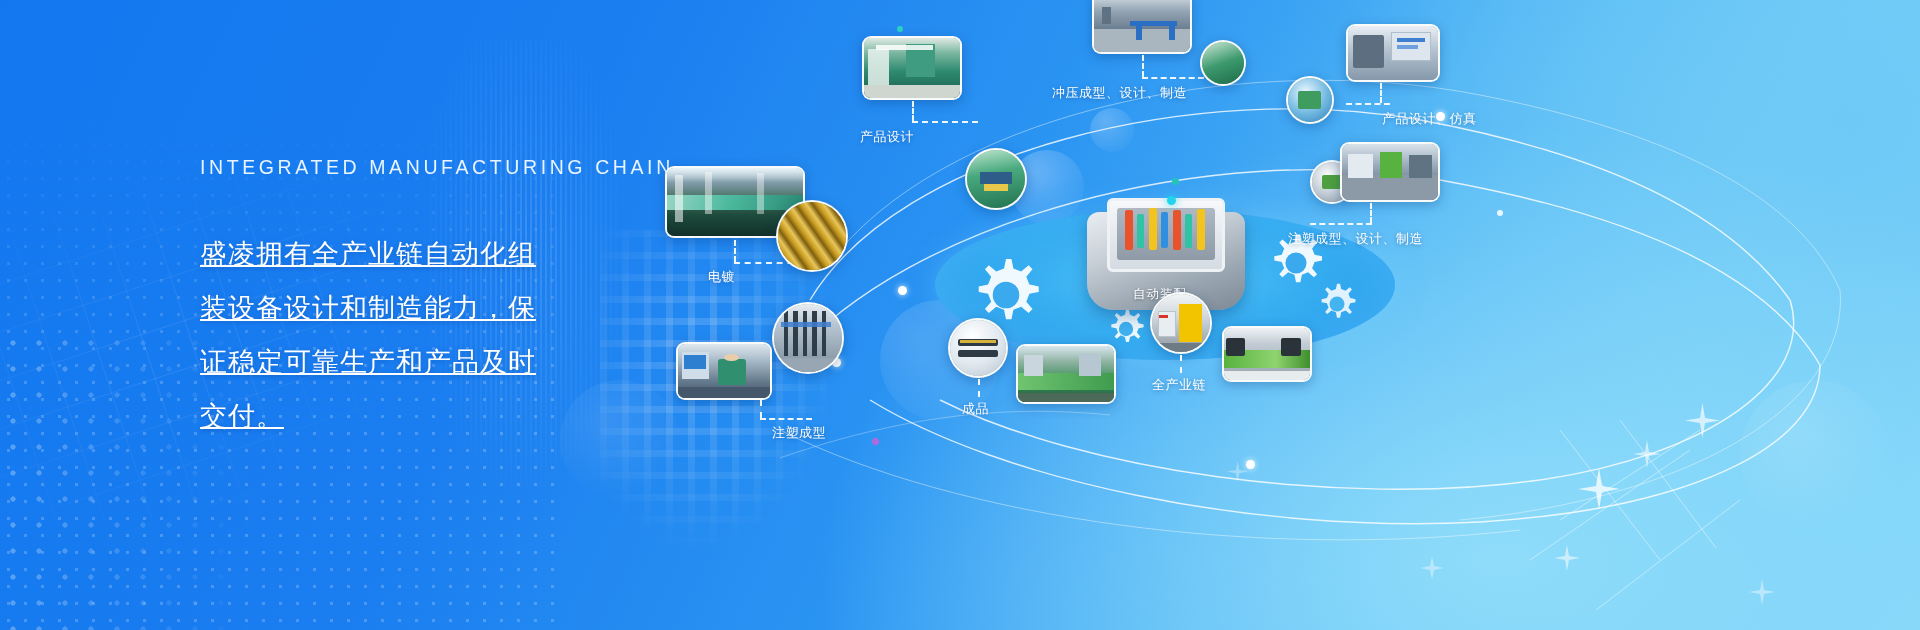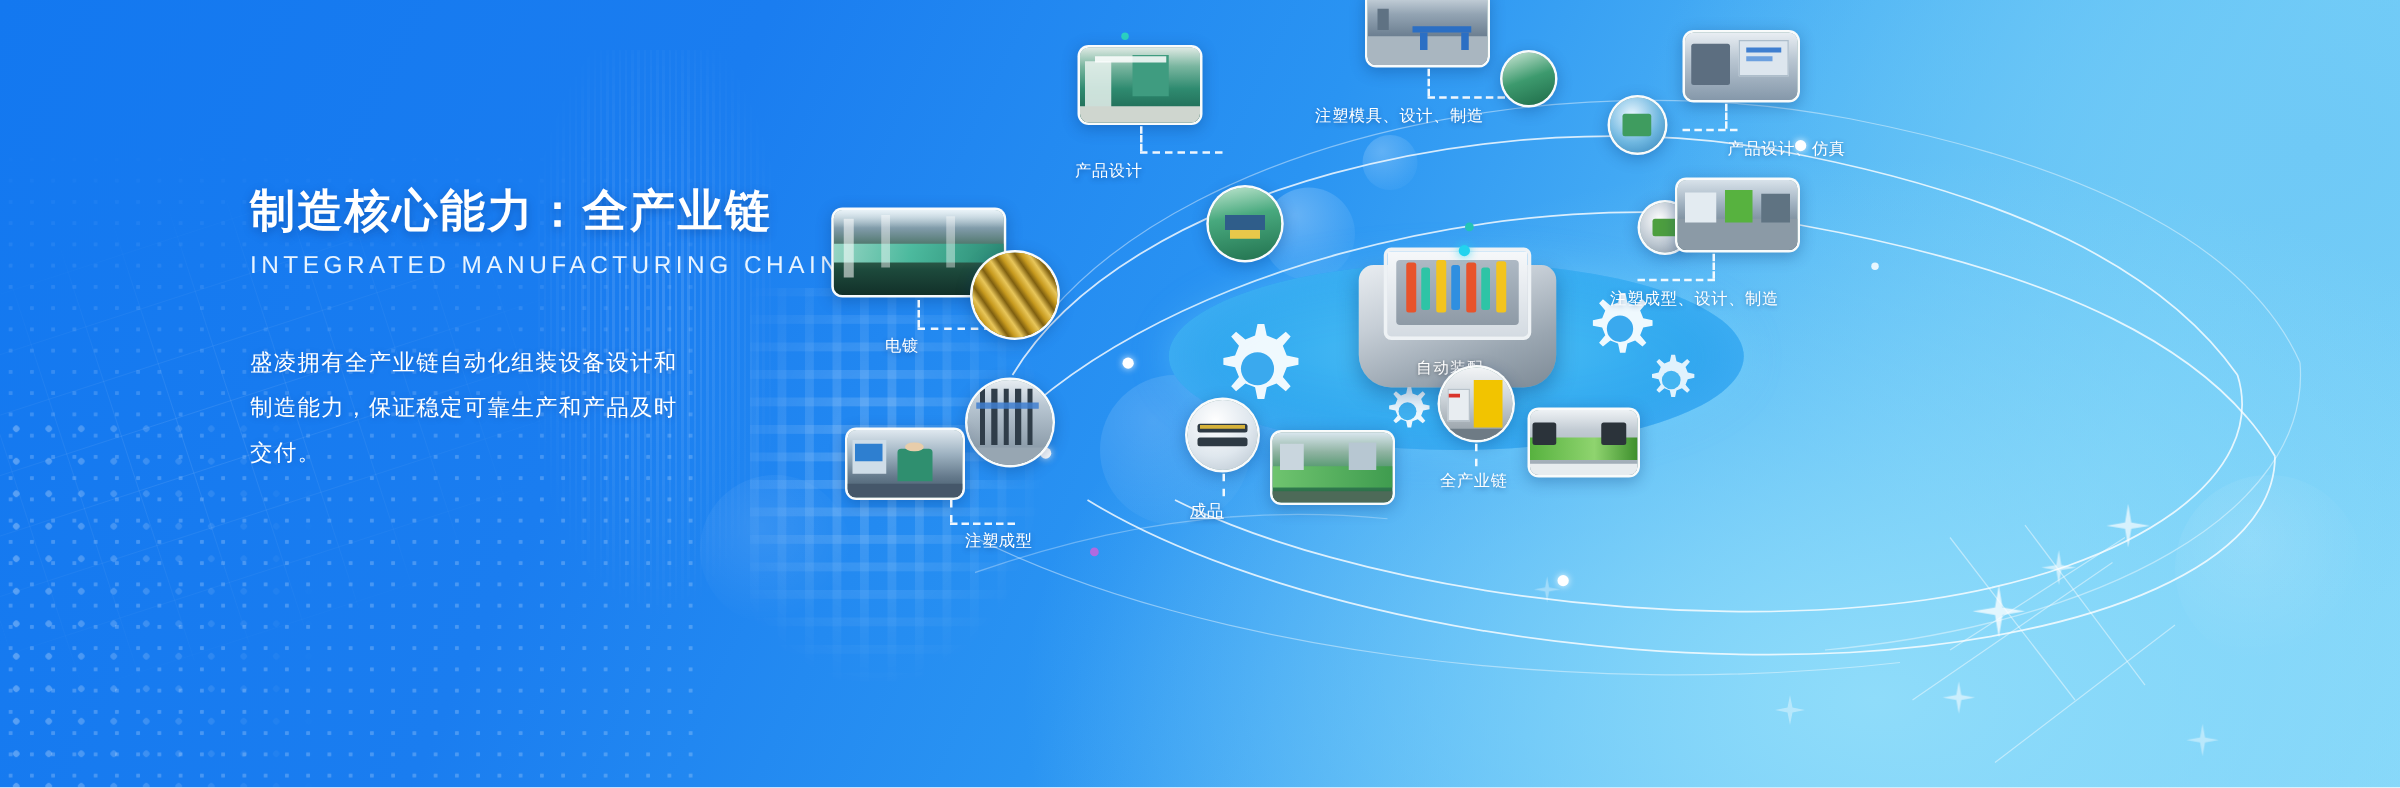--- a/index.html
+++ b/index.html
@@ -77,24 +77,25 @@
     letter-spacing: 2px; line-height: 1.25;
     text-shadow: 0 2px 8px rgba(0,40,110,0.35);
   }
   .subhead {
     margin-top: 10px;
     font-size: 19.5px; color: #e8f4ff; font-weight: 400;
     letter-spacing: 3.6px;
   }
   .paragraph {
     margin-top: 48px;
-    font-size: 18px; color: #ffffff;
+    font-size: 27px; color: #ffffff;
     line-height: 2.0; letter-spacing: 1px;
     max-width: 360px;
     text-shadow: 0 1px 5px rgba(0,40,110,0.25);
+    text-decoration: underline;
   }
 
   
   .diagram { position: absolute; left: 780px; top: 0; width: 1140px; height: 630px; }
   .diagram svg.orbits { position: absolute; inset: 0; width: 100%; height: 100%; }
 
   .thumb {
     position: absolute;
     border: 2.5px solid rgba(255,255,255,0.95);
     box-shadow: 0 3px 12px rgba(0,45,110,0.30);
@@ -163,21 +164,20 @@
       <path d="M1645 452 l2 -12 l2 12 l12 2 l-12 2 l-2 12 l-2 -12 l-12 -2 z" opacity=".7"></path>
       <path d="M1700 418 l2.5 -15 l2.5 15 l15 2.5 l-15 2.5 l-2.5 15 l-2.5 -15 l-15 -2.5 z" opacity=".8"></path>
       <path d="M1565 556 l2 -11 l2 11 l11 2 l-11 2 l-2 11 l-2 -11 l-11 -2 z" opacity=".65"></path>
       <path d="M1760 590 l2 -11 l2 11 l11 2 l-11 2 l-2 11 l-2 -11 l-11 -2 z" opacity=".5"></path>
       <path d="M1430 566 l2 -10 l2 10 l10 2 l-10 2 l-2 10 l-2 -10 l-10 -2 z" opacity=".45"></path>
       <path d="M1236 470 l1.6 -9 l1.6 9 l9 1.6 l-9 1.6 l-1.6 9 l-1.6 -9 l-9 -1.6 z" opacity=".4"></path>
     </g>
   </svg>
 
   <div class="text-col">
-    <div class="headline">制造核心能力：全产业链</div>
     <div class="subhead">INTEGRATED MANUFACTURING CHAIN</div>
     <div class="paragraph">盛凌拥有全产业链自动化组装设备设计和制造能力，保证稳定可靠生产和产品及时交付。</div>
   </div>
 
   <div class="diagram">
 
     <svg class="orbits" viewBox="0 0 1140 630" preserveAspectRatio="none">
       <g fill="none" stroke="rgba(255,255,255,0.80)" stroke-width="1.4">
         <path d="M30 300 C 120 150, 420 80, 640 120 C 830 155, 950 215, 1010 300"></path>
         <path d="M10 360 C 130 220, 430 140, 660 180 C 870 218, 990 280, 1040 365"></path>
@@ -313,21 +313,21 @@
       <div class="ph" style="background:linear-gradient(180deg,#d6dfe6 0%,#93a4b3 30%,#6c7f91 60%,#8d9aa6 100%);position:relative;">
         <div style="position:absolute;left:0;top:60%;width:100%;height:40%;background:#a9b6c0;"></div>
         <div style="position:absolute;left:38%;top:46%;width:48%;height:10%;background:#2b6fc4;"></div>
         <div style="position:absolute;left:44%;top:56%;width:6%;height:24%;background:#2b6fc4;"></div>
         <div style="position:absolute;left:78%;top:56%;width:6%;height:24%;background:#2b6fc4;"></div>
         <div style="position:absolute;left:8%;top:22%;width:10%;height:30%;background:#5f7283;"></div>
       </div>
     </div>
     <div class="dash vert" style="left:362px; top:55px; height:22px;"></div>
     <div class="dash" style="left:362px; top:77px; width:62px;"></div>
-    <div class="label" style="left:272px; top:84px;">注塑模具、设计、制造</div>
+    <div class="label" style="left:272px; top:84px;">冲压成型、设计、制造</div>
 
     <div class="thumb circ" style="left:420px; top:40px; width:46px; height:46px;">
       <div class="ph" style="background:linear-gradient(160deg,#cfe9d8,#3d9a6e 50%,#1e6b48);"></div>
     </div>
 
     <div class="thumb circ" style="left:530px; top:160px; width:44px; height:44px;">
       <div class="ph" style="background:radial-gradient(circle at 40% 35%, #ffffff, #bcc7d1 55%, #7d8c9a);position:relative;">
         <div style="position:absolute;left:26%;top:32%;width:48%;height:36%;background:#4d9f3f;border-radius:2px;"></div>
       </div>
     </div>
@@ -383,21 +383,21 @@
     </div>
 
     <div class="thumb circ" style="left:168px; top:318px; width:60px; height:60px;">
       <div class="ph" style="background:radial-gradient(circle at 40% 30%, #ffffff, #dfe7ee 55%, #b5c2cd);position:relative;">
         <div style="position:absolute;left:14%;top:34%;width:72%;height:12%;background:#2e3a44;border-radius:2px;"></div>
         <div style="position:absolute;left:14%;top:54%;width:72%;height:12%;background:#2e3a44;border-radius:2px;"></div>
         <div style="position:absolute;left:18%;top:36%;width:64%;height:3px;background:#d6b23a;"></div>
       </div>
     </div>
     <div class="dash vert" style="left:198px; top:379px; height:18px;"></div>
-    <div class="label" style="left:172px; top:400px;text-decoration:underline;">成品</div>
+    <div class="label" style="left:182px; top:400px;">成品</div>
 
     <div class="thumb rect" style="left:236px; top:344px; width:100px; height:60px;">
       <div class="ph" style="background:linear-gradient(180deg,#d9e6ee 0%,#8fb3a2 28%,#3f8f5d 60%,#1f5f3c 100%);position:relative;">
         <div style="position:absolute;left:0;top:48%;width:100%;height:30%;background:linear-gradient(90deg,#6fc46f,#3f9c4f);"></div>
         <div style="position:absolute;left:6%;top:16%;width:20%;height:38%;background:#c9d6de;"></div>
         <div style="position:absolute;left:64%;top:14%;width:22%;height:40%;background:#b7c7d2;"></div>
         <div style="position:absolute;left:0;top:84%;width:100%;height:16%;background:#4d6a58;"></div>
       </div>
     </div>
 

